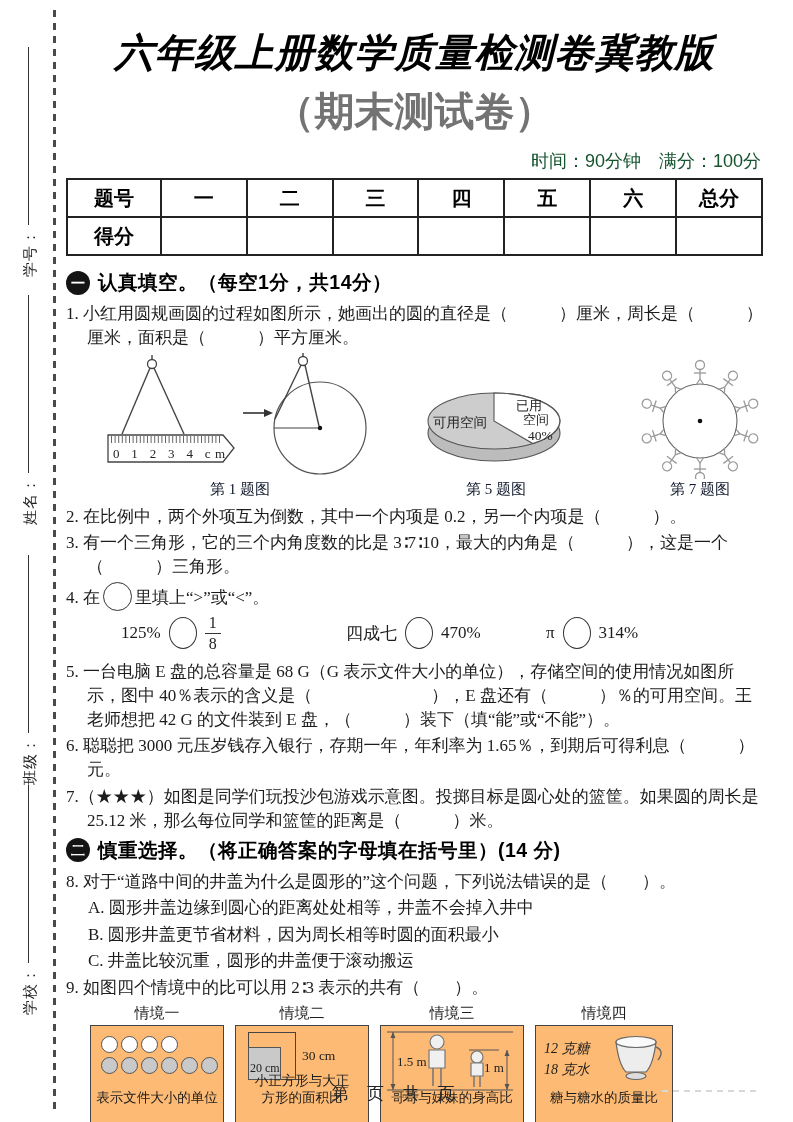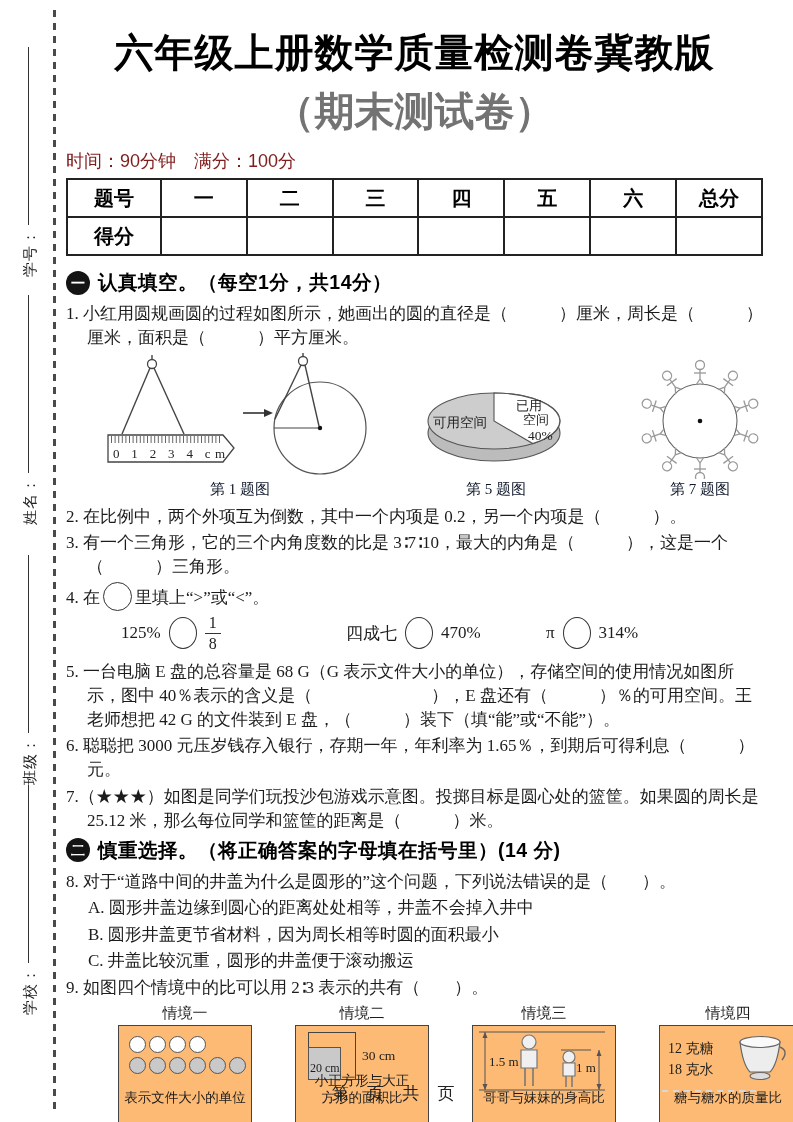--- a/index.html
+++ b/index.html
@@ -25,29 +25,29 @@
   .sb1{left:-85px;top:146px;}
   .sb2{left:-85px;top:394px;}
   .sb3{left:-85px;top:654px;}
   .sb4{left:-85px;top:884px;}
 
   
   .content{position:absolute;left:66px;top:0;width:697px;}
   .title{
     font-family:"Liberation Sans","DejaVu Sans",sans-serif;
     font-weight:bold;font-size:39px;text-align:center;color:#000;
-    margin:26px 0 4px;letter-spacing:1px;
+    margin:26px 0 4px;letter-spacing:1px;font-style:italic;
   }
   .subtitle{
     font-family:"Liberation Sans","DejaVu Sans",sans-serif;
     font-weight:bold;font-size:40px;text-align:center;color:#737373;margin:2px 0 10px;
   }
   .info{
     font-family:"Liberation Sans","DejaVu Sans",sans-serif;
-    font-size:18px;margin:2px 2px 5px 0;color:#7f1d1d;
+    font-size:18px;text-align:right;margin:2px 2px 5px 0;color:#14532d;
   }
 
   table.score{border-collapse:collapse;width:100%;table-layout:fixed;margin:0 0 13px;}
   table.score th,table.score td{
     border:2px solid #222;height:36px;text-align:center;
     font-family:"Liberation Sans","DejaVu Sans",sans-serif;
     font-size:20px;font-weight:bold;color:#000;padding:0;
   }
   table.score col.c0{width:13.5%;}
 
@@ -84,37 +84,37 @@
 
   
   .fig-row{display:flex;align-items:flex-end;margin:2px 0 6px 34px;}
   .fig{display:flex;flex-direction:column;align-items:center;}
   .fig-cap{font-size:15px;margin-top:1px;color:#0f172a;}
   .fig1{margin-right:36px;}
   .fig5{margin-right:44px;}
   svg text{font-family:"Liberation Serif","DejaVu Serif",serif;fill:#222;}
 
   
-  .scn-row{display:flex;margin:4px 0 8px 52px;gap:32px;}
+  .scn-row{display:flex;margin:4px 0 8px 24px;}
   .scn{display:flex;flex-direction:column;align-items:center;margin-right:11px;}
   .scn-cap{font-size:15px;margin-bottom:2px;}
   .scn-box{border:1.3px solid #444;position:relative;height:96px;background:#fdba74;}
   .b1{width:132px;} .b2{width:132px;} .b3{width:142px;} .b4{width:136px;}
   .scn-desc{
     position:absolute;left:0;right:0;bottom:15px;text-align:center;font-size:13.5px;line-height:1.25;
   }
   .balls{position:absolute;left:10px;top:10px;}
   .ball-line{display:flex;margin-bottom:4px;}
   .ball{width:15px;height:15px;border:1.2px solid #555;border-radius:50%;margin-right:3px;background:#fff;}
   .ball.gray{background:#c9c9c9;}
   .sq-outer{position:absolute;left:12px;top:6px;width:46px;height:46px;border:1.3px solid #444;}
   .sq-inner{position:absolute;left:12px;top:21px;width:31px;height:31px;border:1.2px solid #555;background:#c9c9c9;}
   .sq-lab30{position:absolute;left:66px;top:22px;font-size:13.5px;}
   .sq-lab20{position:absolute;left:14px;top:35px;font-size:12px;}
-  .sugar-lines{position:absolute;left:8px;top:12px;font-size:14px;line-height:1.5;}
+  .sugar-lines{position:absolute;left:8px;top:12px;font-size:14px;line-height:1.5;font-style:italic;}
   .cup-wrap{position:absolute;right:5px;top:6px;}
 
   .ans-row{display:flex;margin:6px 0 0 2px;font-size:17px;}
   .ans-row .ans{width:218px;}
 
   .footer{
     position:absolute;left:0;top:1082px;width:100%;text-align:center;
     font-size:17px;letter-spacing:7px;color:#222;
   }
   .scan-dots{

